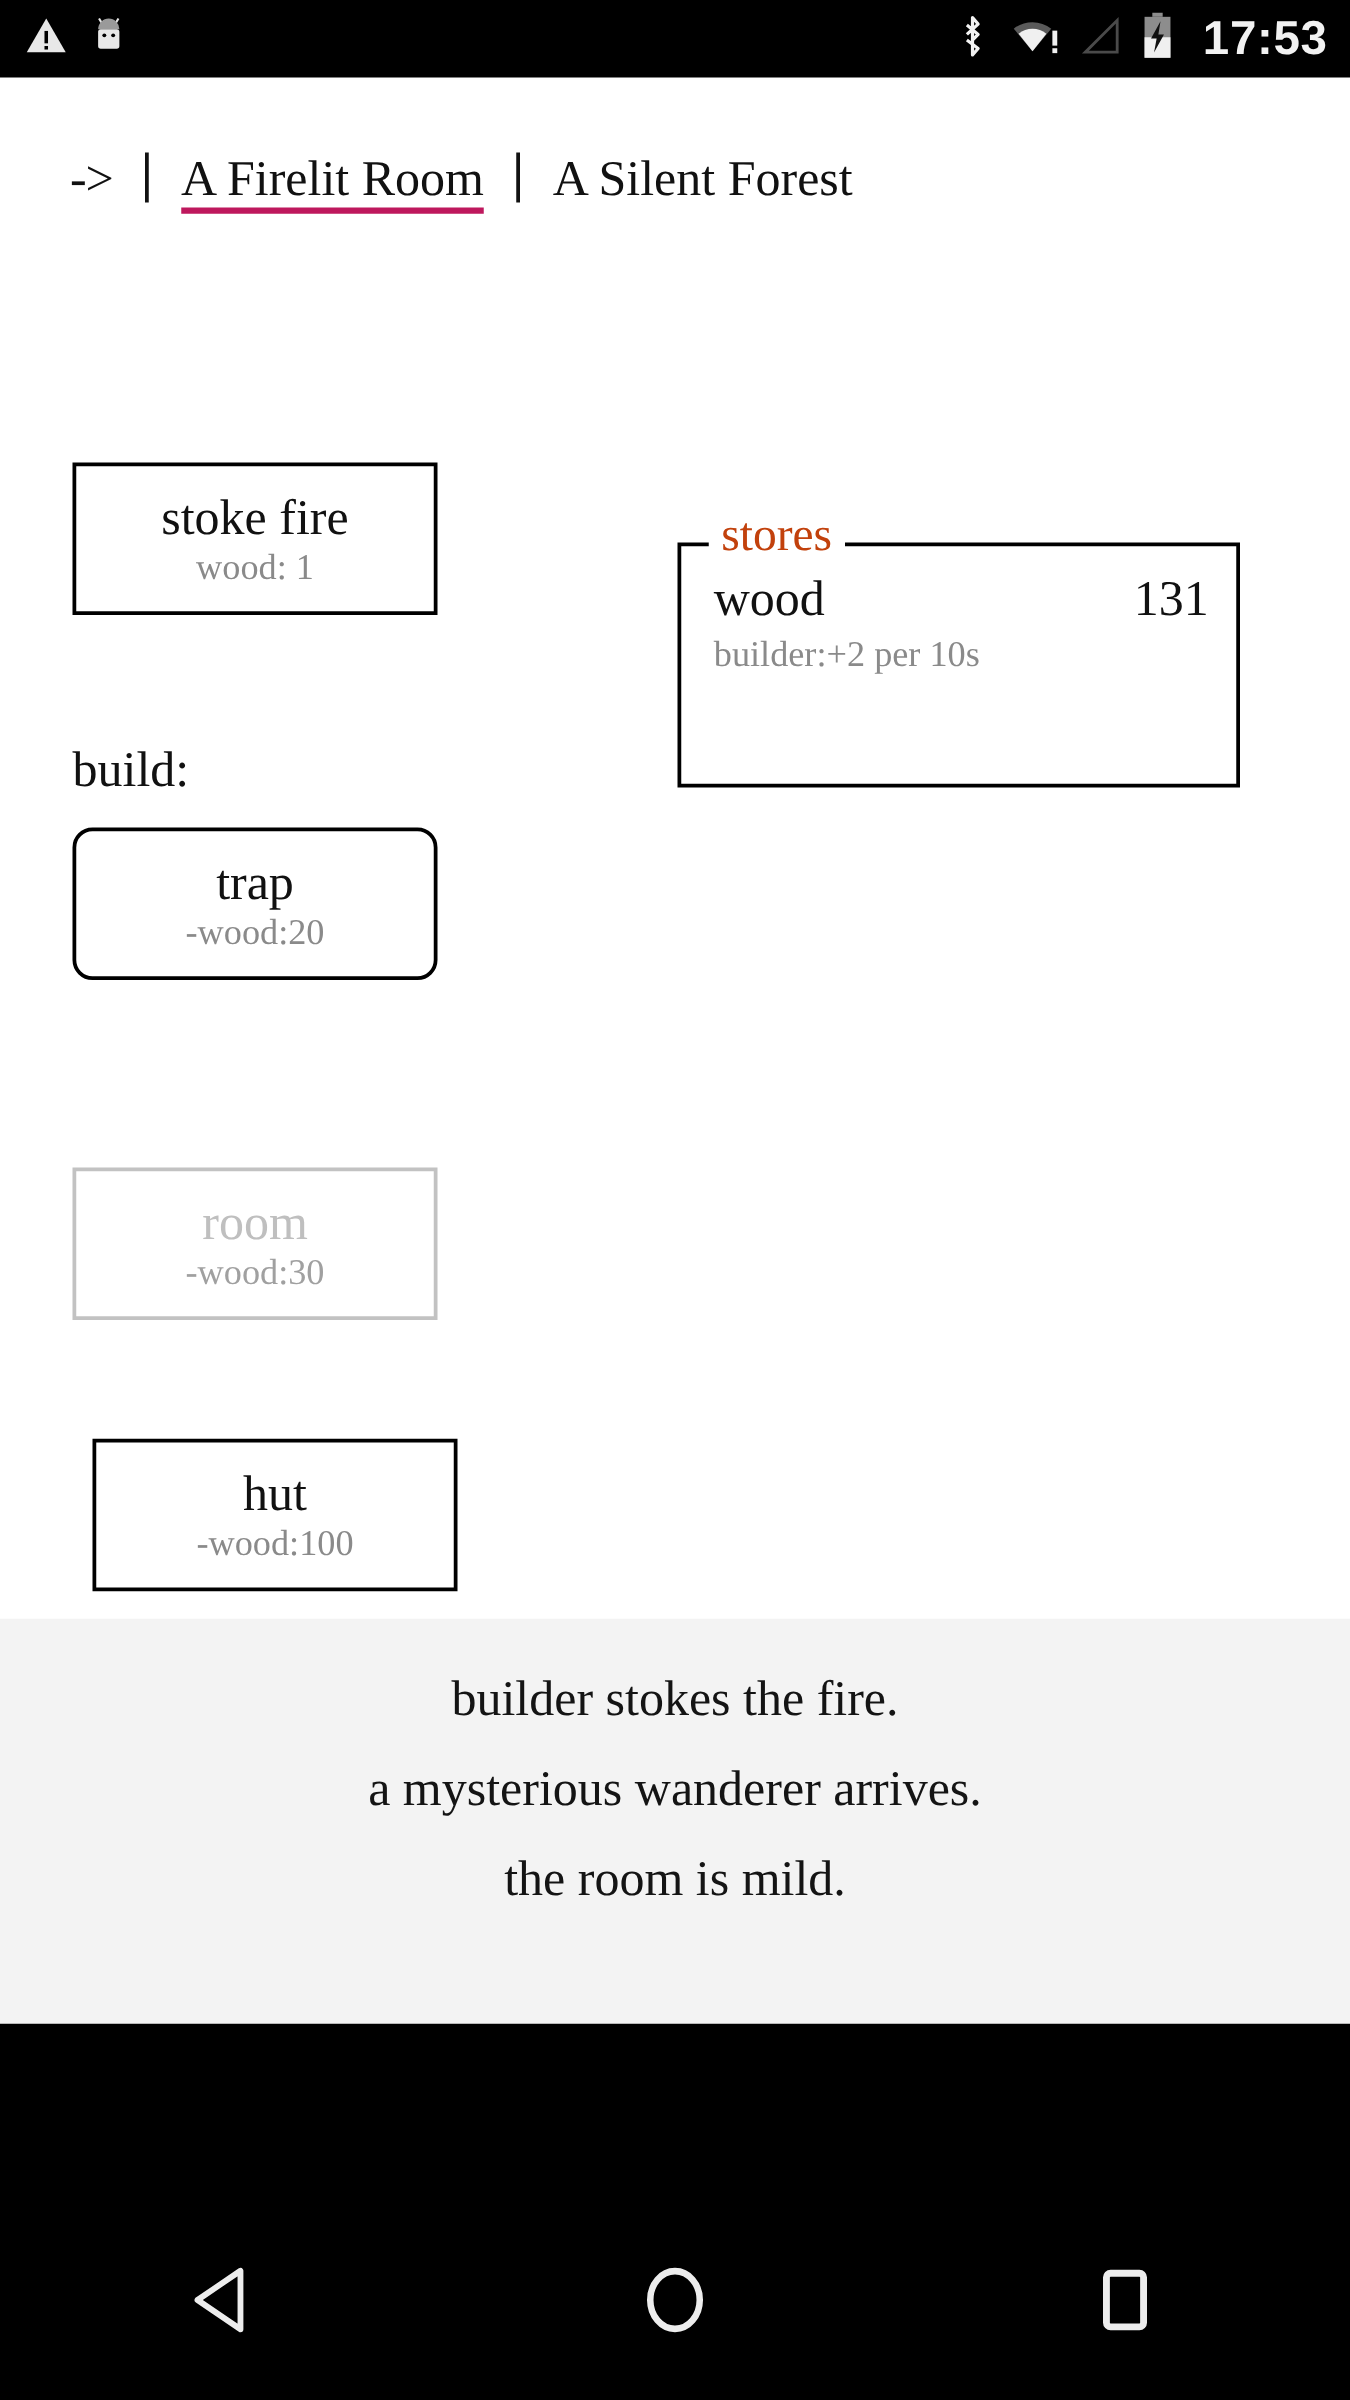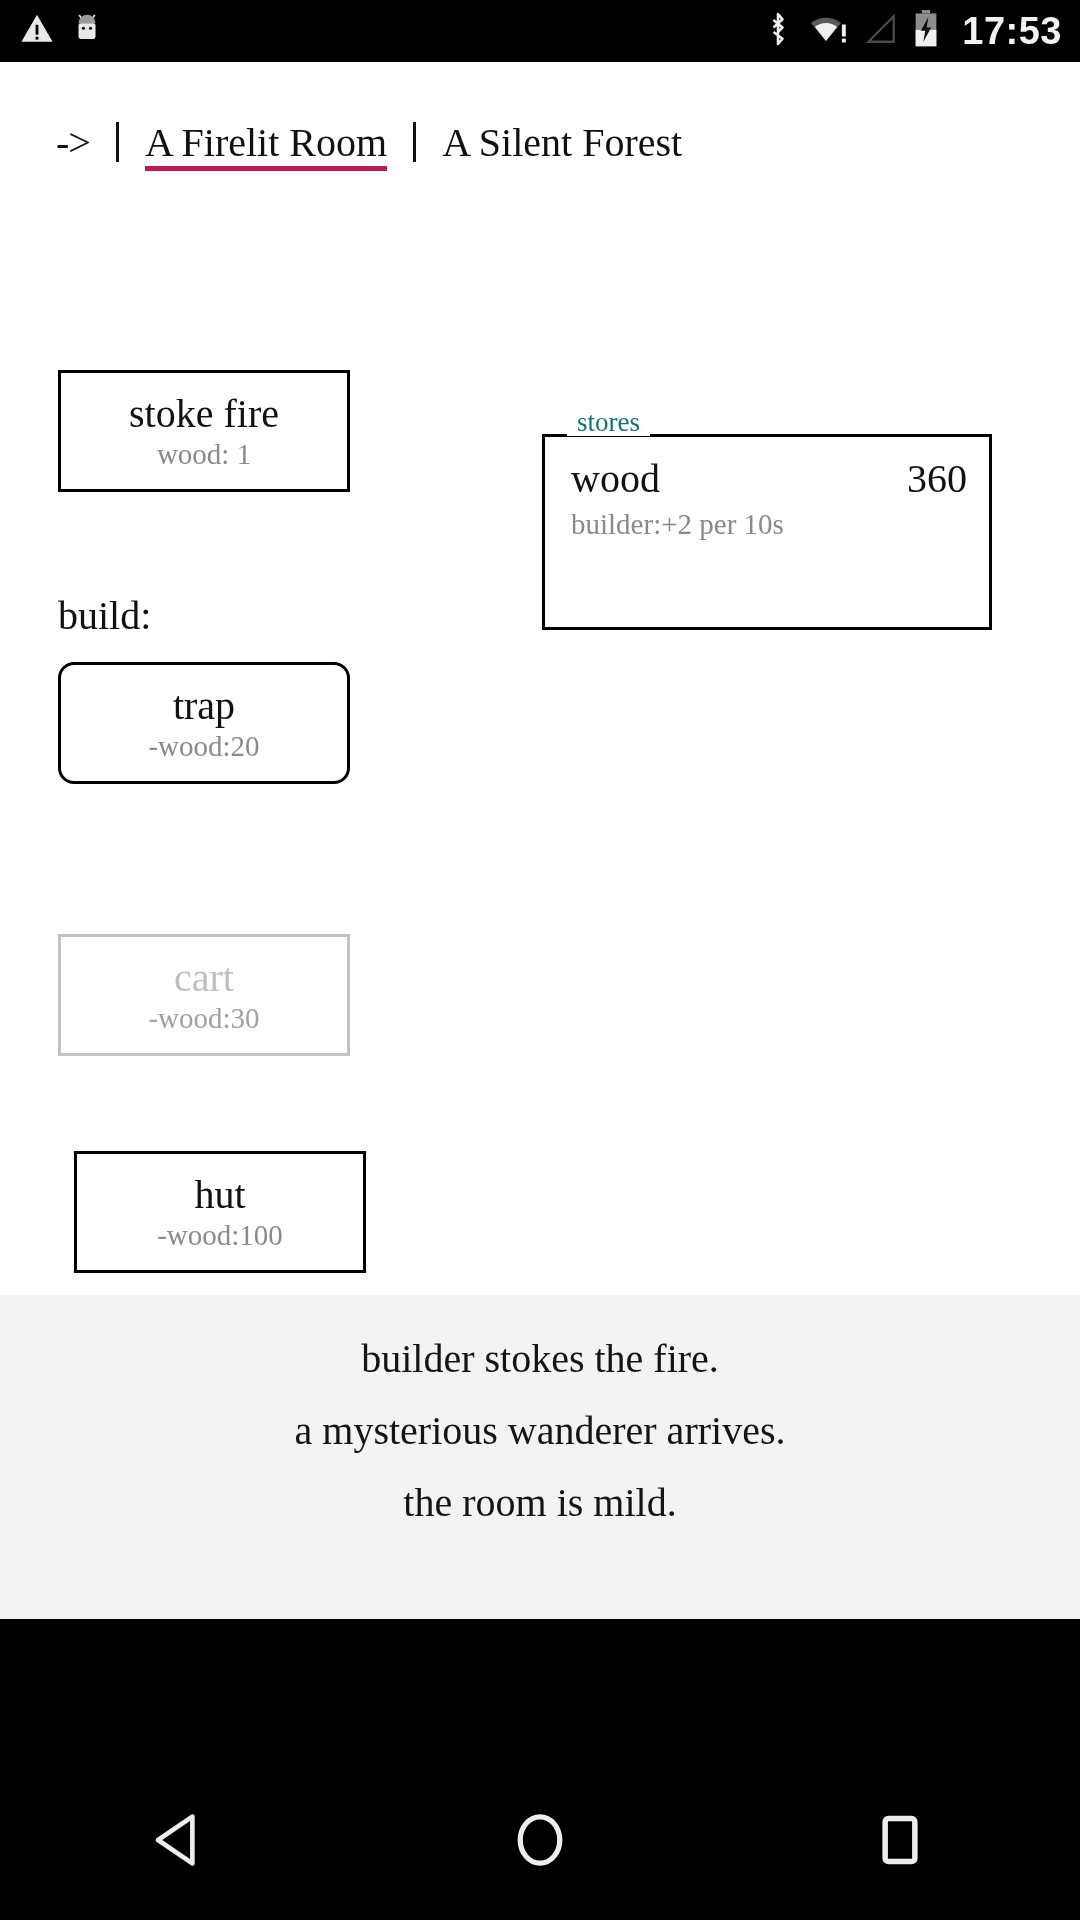--- a/index.html
+++ b/index.html
@@ -84,21 +84,21 @@
   
   .stores {
     position:absolute; left:542px; top:372px;
     width:450px; height:196px;
     border:3px solid #000;
     background:#fff;
   }
   .stores-legend {
     position:absolute; left:22px; top:-28px;
     background:#fff; padding:0 10px;
-    font-size:27px; color:#0f766e; line-height:1;
+    font-size:38px; color:#c2410c; line-height:1;
   }
   .stores-rows { padding:18px 22px 0 26px; }
   .store-row {
     display:flex; align-items:baseline; justify-content:space-between;
     font-size:40px; color:#111;
   }
   .store-row .store-name  { color:#111; }
   .store-row .store-value { color:#111; }
   .store-note {
     margin-top:6px;
@@ -205,35 +205,35 @@
     </div>
 
     <div class="build-label">build:</div>
 
     <div class="btn" id="btn-trap">
       <span class="btn-label">trap</span>
       <span class="btn-cost">-wood:20</span>
     </div>
 
     <div class="btn disabled" id="btn-cart">
-      <span class="btn-label">cart</span>
+      <span class="btn-label">room</span>
       <span class="btn-cost">-wood:30</span>
     </div>
 
     <div class="btn" id="btn-hut">
       <span class="btn-label">hut</span>
       <span class="btn-cost">-wood:100</span>
     </div>
 
     <div class="stores">
       <div class="stores-legend">stores</div>
       <div class="stores-rows">
         <div class="store-row">
           <span class="store-name">wood</span>
-          <span class="store-value">360</span>
+          <span class="store-value">131</span>
         </div>
         <div class="store-note">builder:+2 per 10s</div>
       </div>
     </div>
 
   </div>
 
   <div class="log">
     <div class="log-line">builder stokes the fire.</div>
     <div class="log-line">a mysterious wanderer arrives.</div>

